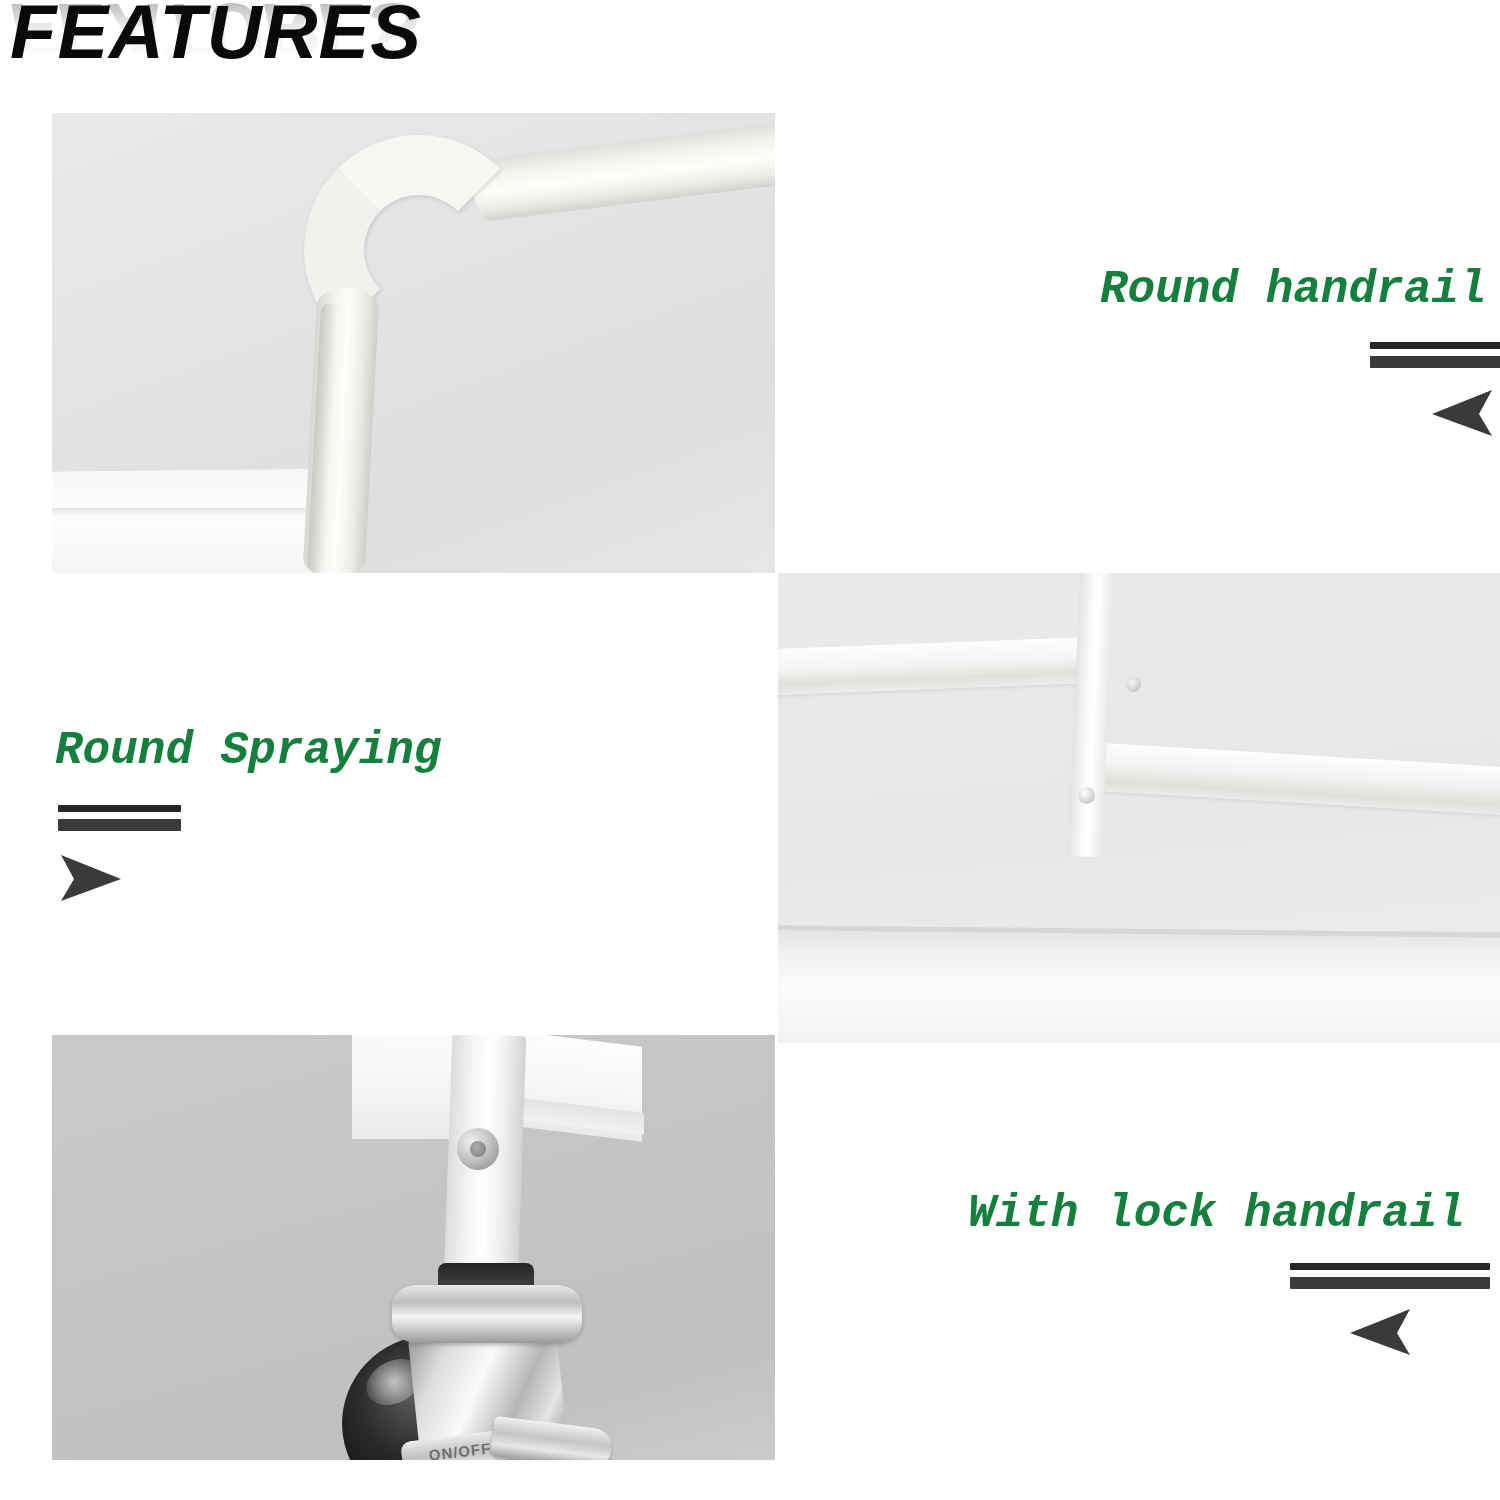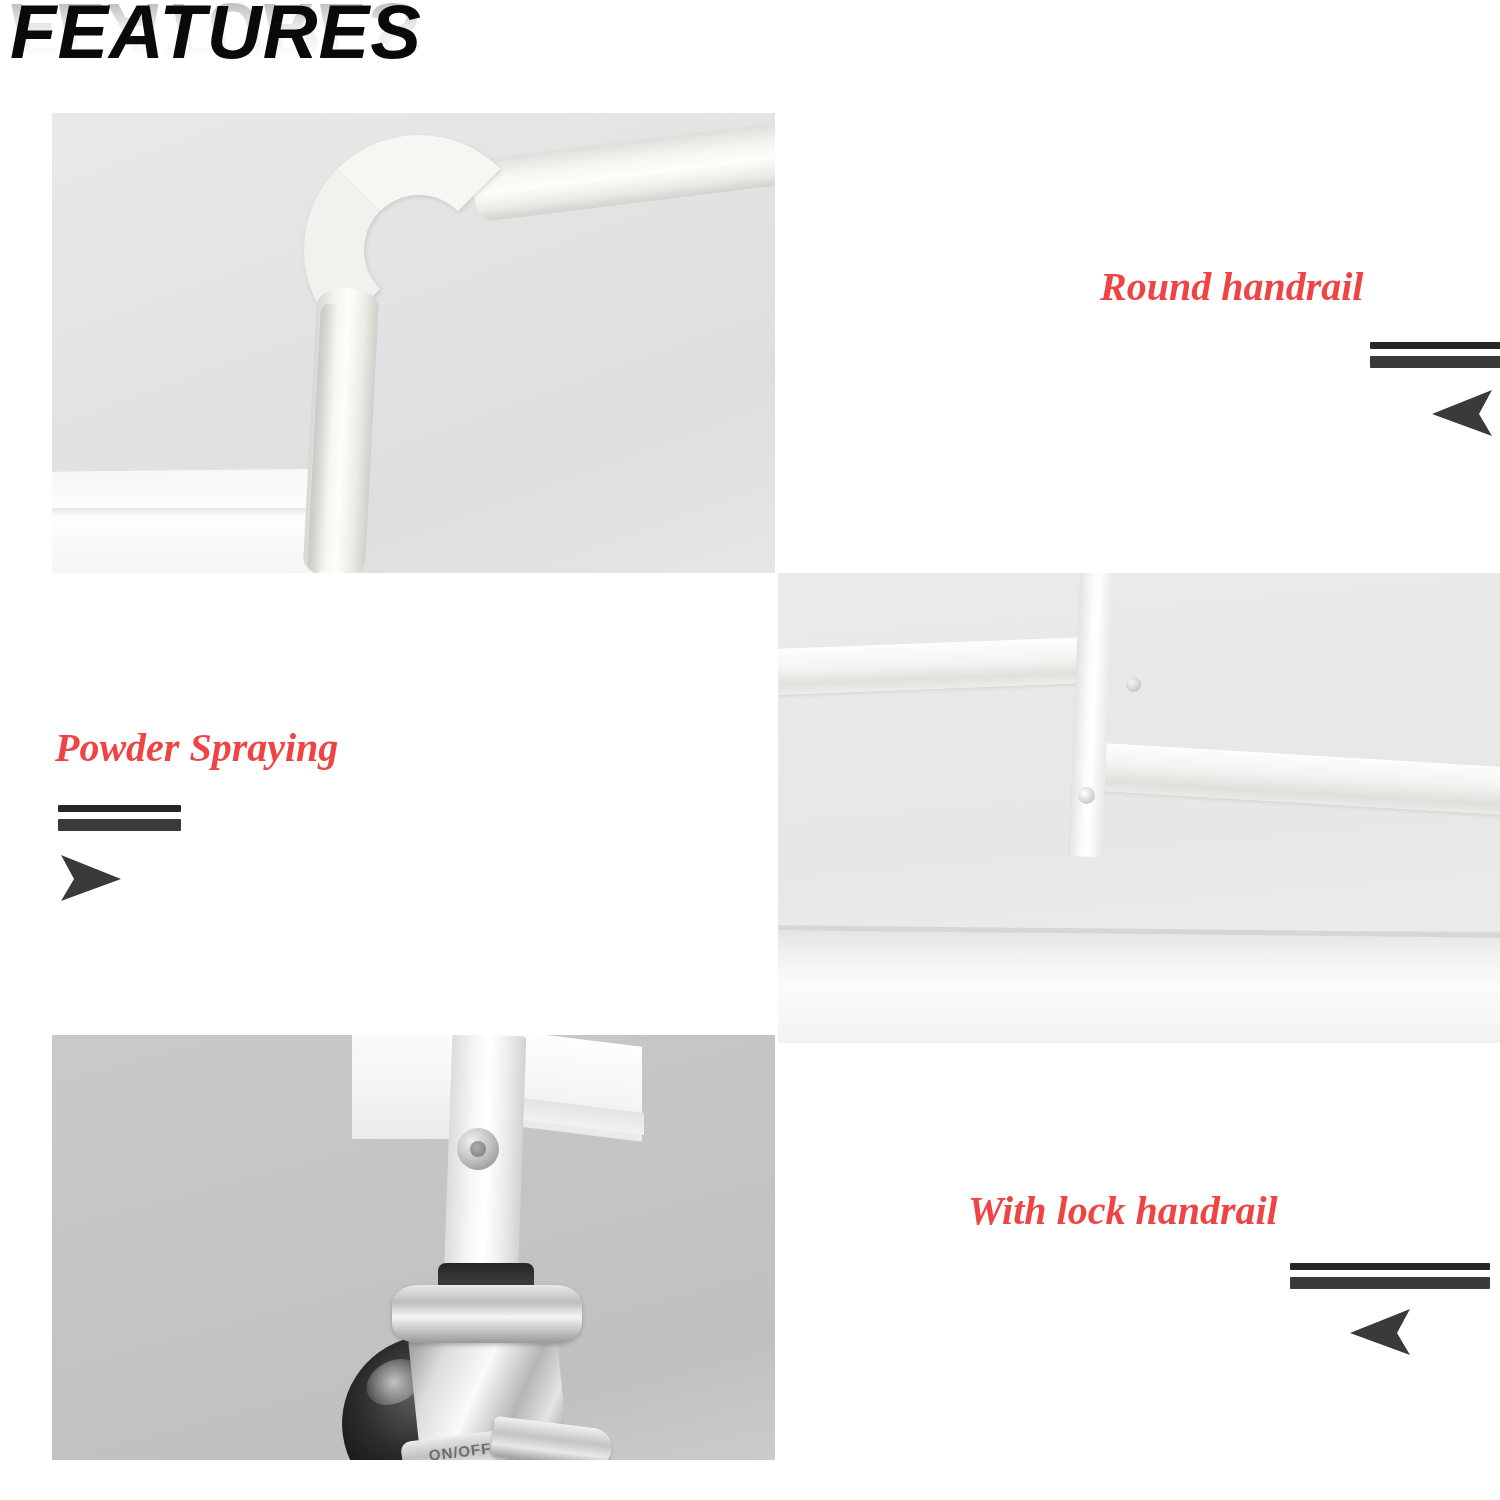--- a/index.html
+++ b/index.html
@@ -295,25 +295,25 @@
     position: absolute;
     left: 268px; top: 452px;
     width: 250px; height: 30px;
     border-radius: 50%;
     background: radial-gradient(ellipse, rgba(120,120,120,0.35), rgba(120,120,120,0));
   }
 
   
   .callout { position: absolute; }
   .callout-label {
-    font-family: Liberation Serif, serif;
+    font-family: Liberation Mono, monospace;
     font-weight: bold;
     font-style: italic;
-    font-size: 40px;
-    color: #ef4444;
+    font-size: 46px;
+    color: #15803d;
     white-space: nowrap;
     line-height: 1.05;
   }
   .rule-group { position: absolute; }
   .rule-thin {
     height: 7px;
     background: #262626;
     border-radius: 1px;
   }
   .rule-thick {
@@ -388,21 +388,21 @@
     <div class="rule-group">
       <div class="rule-thin"></div>
       <div class="rule-thick"></div>
     </div>
     <svg class="arrow-svg" width="70" height="50" viewBox="0 0 70 50">
       <polygon points="2,26 62,2 49,26 62,48" fill="#3a3a3a"></polygon>
     </svg>
   </div>
 
   <div class="callout" id="callout-powder">
-    <div class="callout-label">Powder Spraying</div>
+    <div class="callout-label">Round Spraying</div>
     <div class="rule-group">
       <div class="rule-thin"></div>
       <div class="rule-thick"></div>
     </div>
     <svg class="arrow-svg" width="70" height="50" viewBox="0 0 70 50">
       <polygon points="66,26 6,2 19,26 6,48" fill="#3a3a3a"></polygon>
     </svg>
   </div>
 
   <div class="callout" id="callout-lock">

